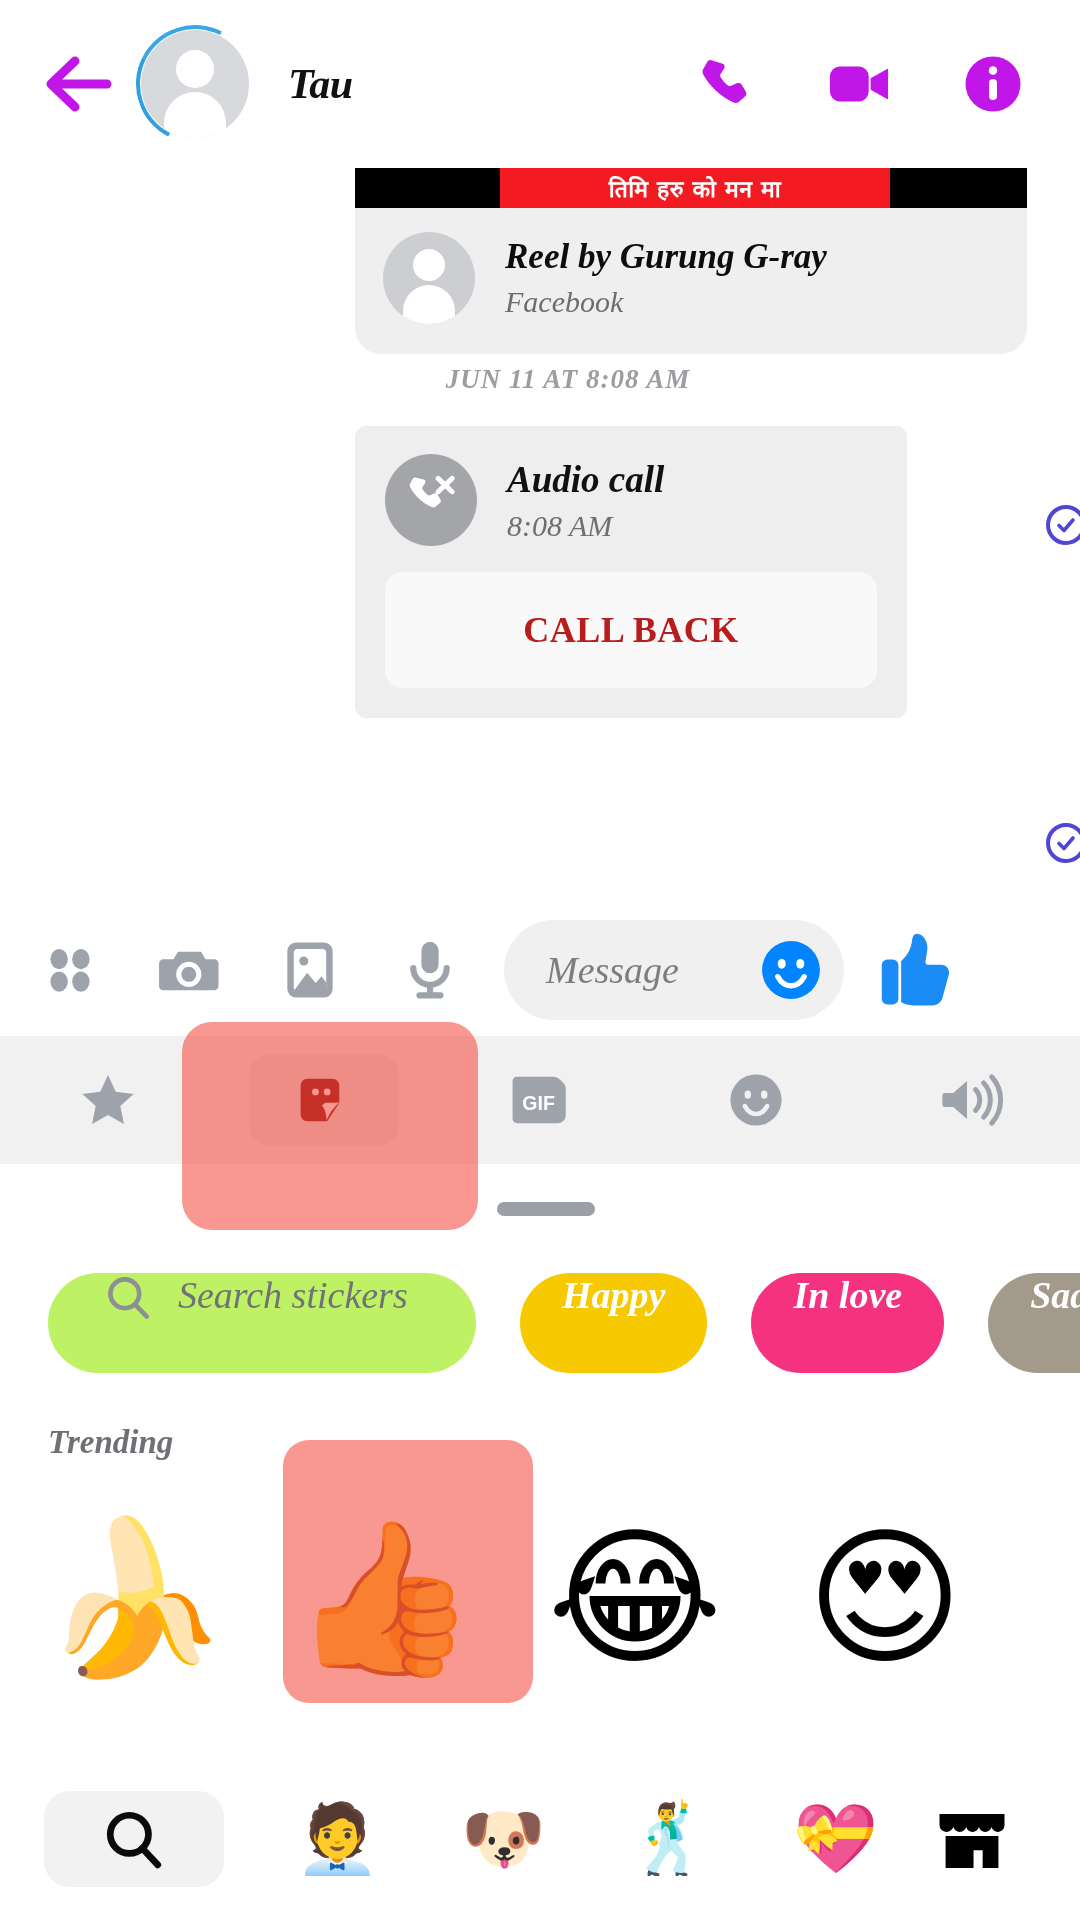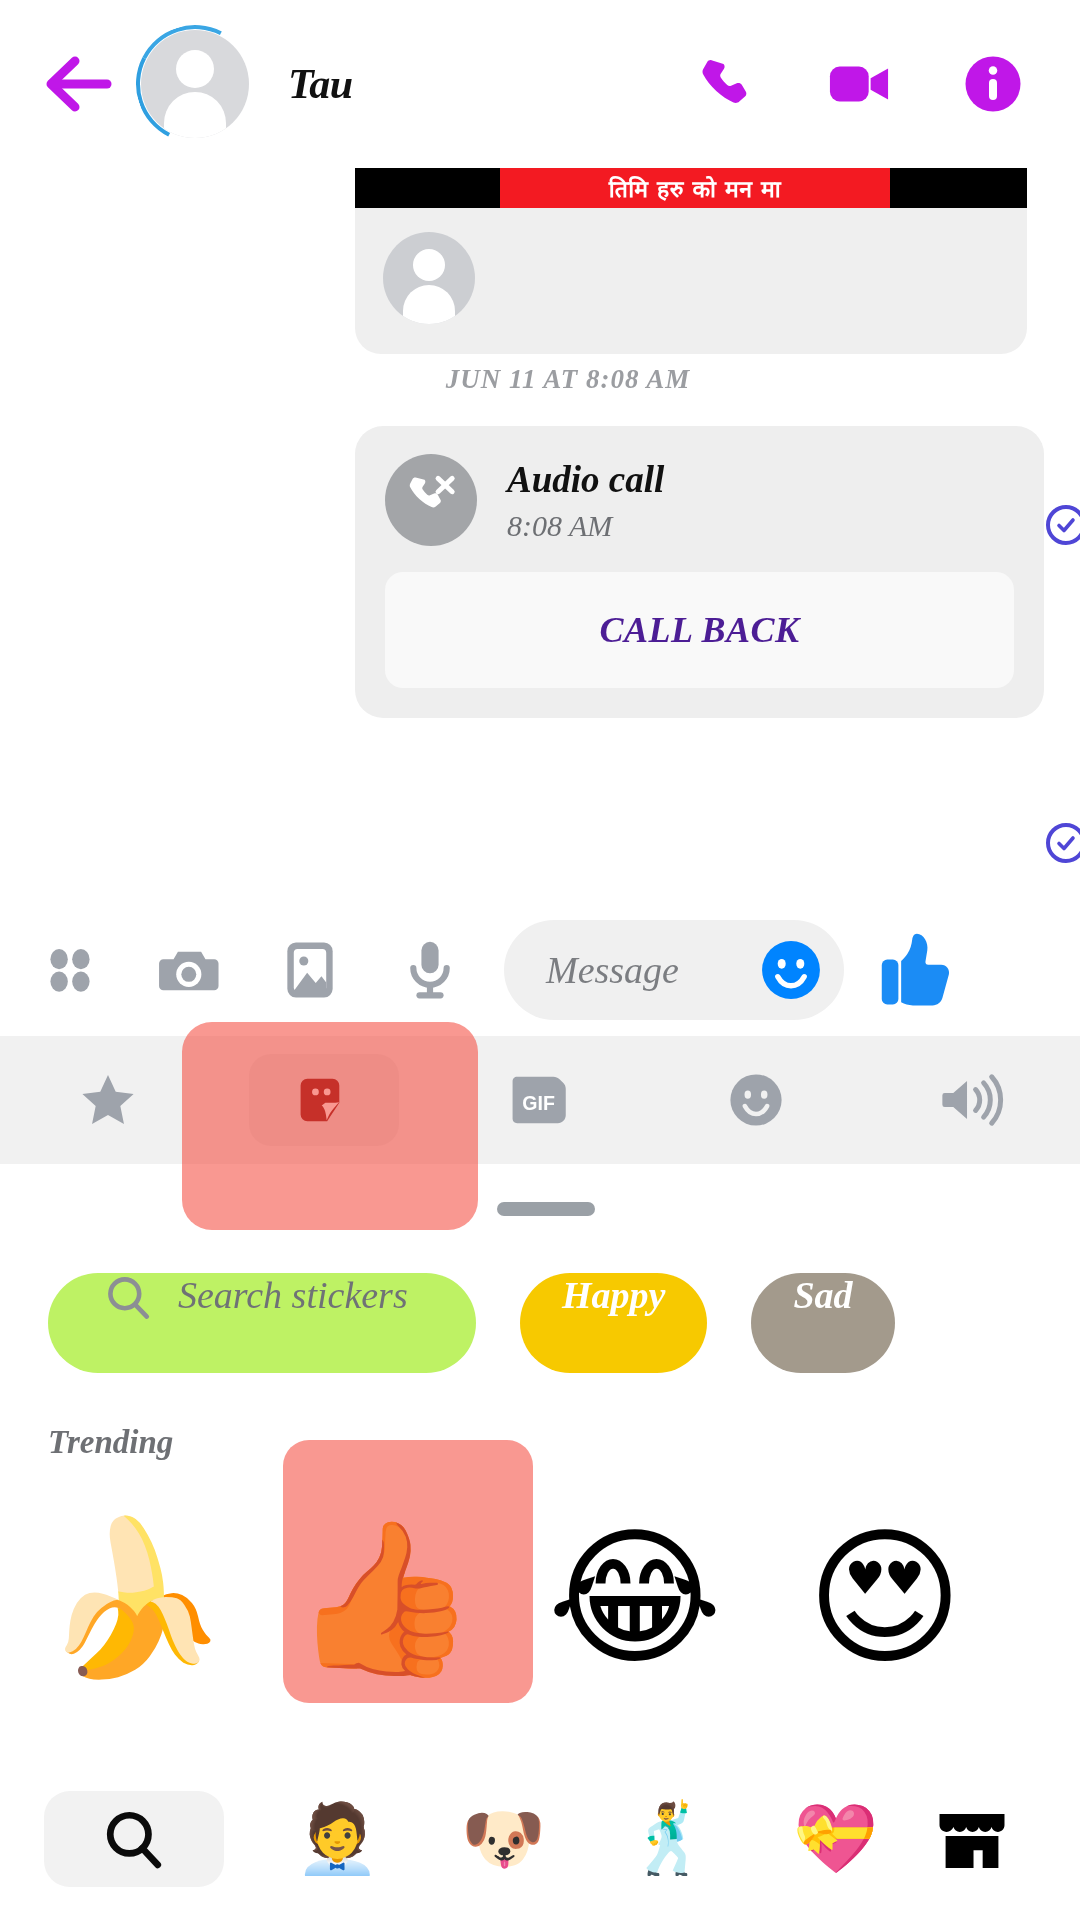--- a/index.html
+++ b/index.html
@@ -87,37 +87,37 @@
     border:4px solid #4f46d6; display:flex; align-items:center; justify-content:center;
   }
   .tick svg { display:block; }
 
   .day-divider {
     position:absolute; left:0; top:196px; width:1080px; text-align:center;
     font-size:27px; font-style:italic; font-weight:bold; color:#9b9da1; letter-spacing:1px;
   }
 
   .call-card {
-    position:absolute; left:327px; top:258px; width:689px;
-    background:#eeeeee; border-radius:28px; padding:28px 30px 30px 30px;
+    position:absolute; left:327px; top:258px; width:552px;
+    background:#eeeeee; border-radius:11px; padding:28px 30px 30px 30px;
   }
   .call-row { display:flex; align-items:center; }
   .call-icon {
     width:92px; height:92px; border-radius:50%; background:#a3a5a8;
     display:flex; align-items:center; justify-content:center; flex:0 0 auto;
   }
   .call-meta { margin-left:30px; }
   .call-title { font-size:37px; font-weight:bold; font-style:italic; color:#111; }
   .call-time { font-size:30px; font-style:italic; color:#6d6f73; margin-top:8px; }
   .call-back {
     margin-top:26px; height:116px; background:#f9f9f9; border-radius:18px;
     display:flex; align-items:center; justify-content:center; cursor:pointer;
   }
   .call-back-label {
-    font-size:36px; font-weight:bold; font-style:italic; color:#4c1d95; letter-spacing:0.5px;
+    font-size:36px; font-weight:bold; color:#b91c1c; letter-spacing:0.5px;
   }
 
   
   .composer {
     position:absolute; left:0; top:903px; width:1080px; height:133px;
     background:#fff; display:flex; align-items:center;
   }
   .comp-icon { width:96px; height:96px; display:flex; align-items:center; justify-content:center; cursor:pointer; flex:0 0 auto; }
   #ci-apps  { margin-left:22px; }
   #ci-cam   { margin-left:24px; }
@@ -268,20 +268,24 @@
     <div class="reel-card">
       <div class="reel-thumb">
         <div class="reel-thumb-band">
           <span class="reel-thumb-text">तिमि हरु को मन मा</span>
         </div>
       </div>
       <div class="reel-body">
         <div class="reel-av">
           <div class="reel-av-head"></div>
           <div class="reel-av-body"></div>
+        </div>
+        <div class="reel-meta">
+          <div class="reel-title">Reel by Gurung G-ray</div>
+          <div class="reel-sub">Facebook</div>
         </div>
       </div>
     </div>
 
     <div class="tick" style="left:1018px; top:337px;">
       <svg width="24" height="24" viewBox="0 0 24 24">
         <path d="M5 12.5 L10 17.5 L19 7" fill="none" stroke="#4f46d6" stroke-width="3.6" stroke-linecap="round" stroke-linejoin="round"></path>
       </svg>
     </div>
 
@@ -422,20 +426,23 @@
     <div class="search-pill">
       <svg class="search-icon-s" viewBox="0 0 24 24">
         <circle cx="10.4" cy="10.4" r="7.2" fill="none" stroke="#8c8f94" stroke-width="2.3"></circle>
         <line x1="15.6" y1="15.8" x2="21.4" y2="21.8" stroke="#8c8f94" stroke-width="2.3" stroke-linecap="round"></line>
       </svg>
       <span class="search-ph">Search stickers</span>
     </div>
     <div class="cat-pill c-happy" style="background:#f7c900;">
       <span class="cat-label">Happy</span>
     </div>
+    <div class="cat-pill" style="background:#f4327f;">
+      <span class="cat-label">In love</span>
+    </div>
     <div class="cat-pill" style="background:#a39a8c;">
       <span class="cat-label">Sad</span>
     </div>
   </div>
 
   <div class="trending-label">Trending</div>
 
   <div class="sticker-grid">
     <div class="sticker-cell" id="sc-banana">
       <span class="sticker-glyph">🍌</span>

